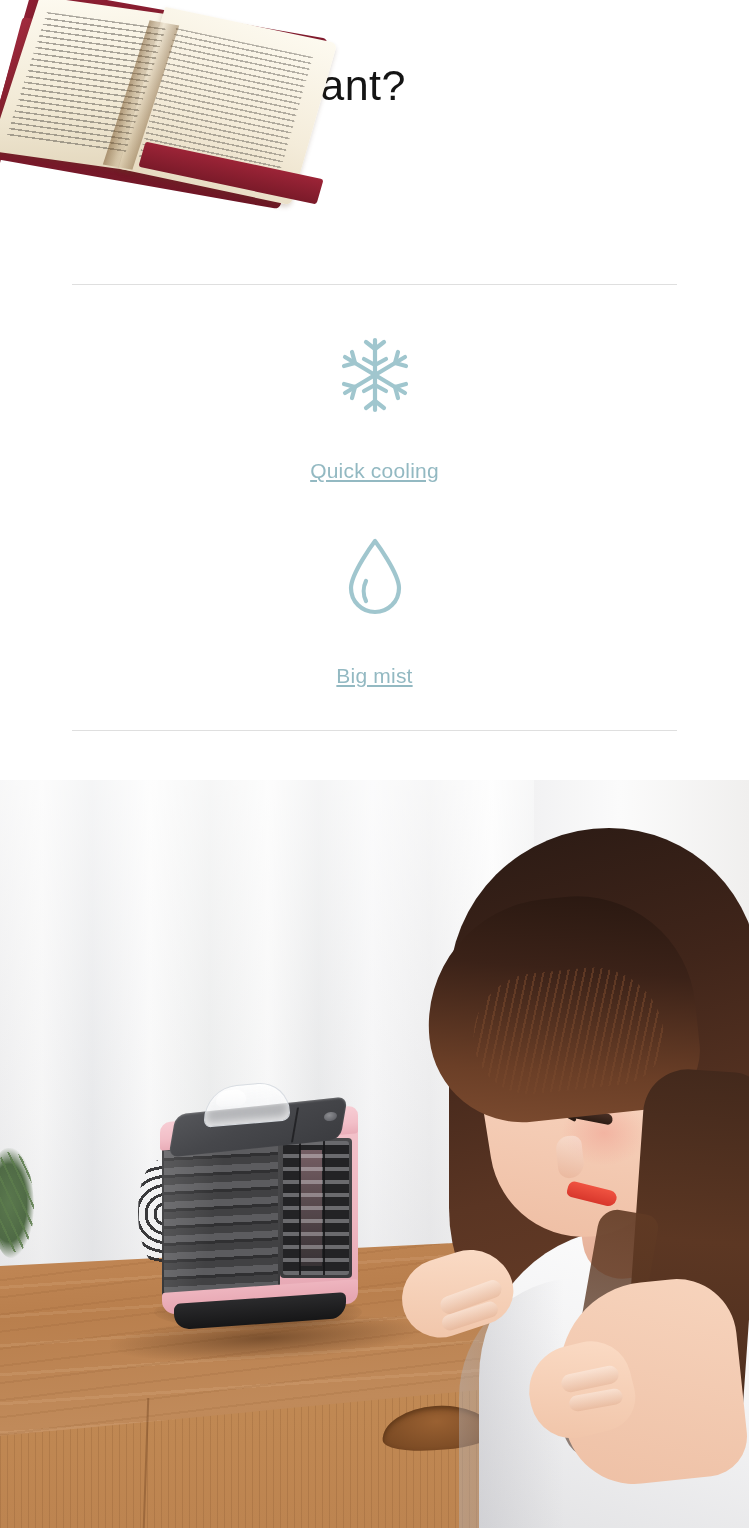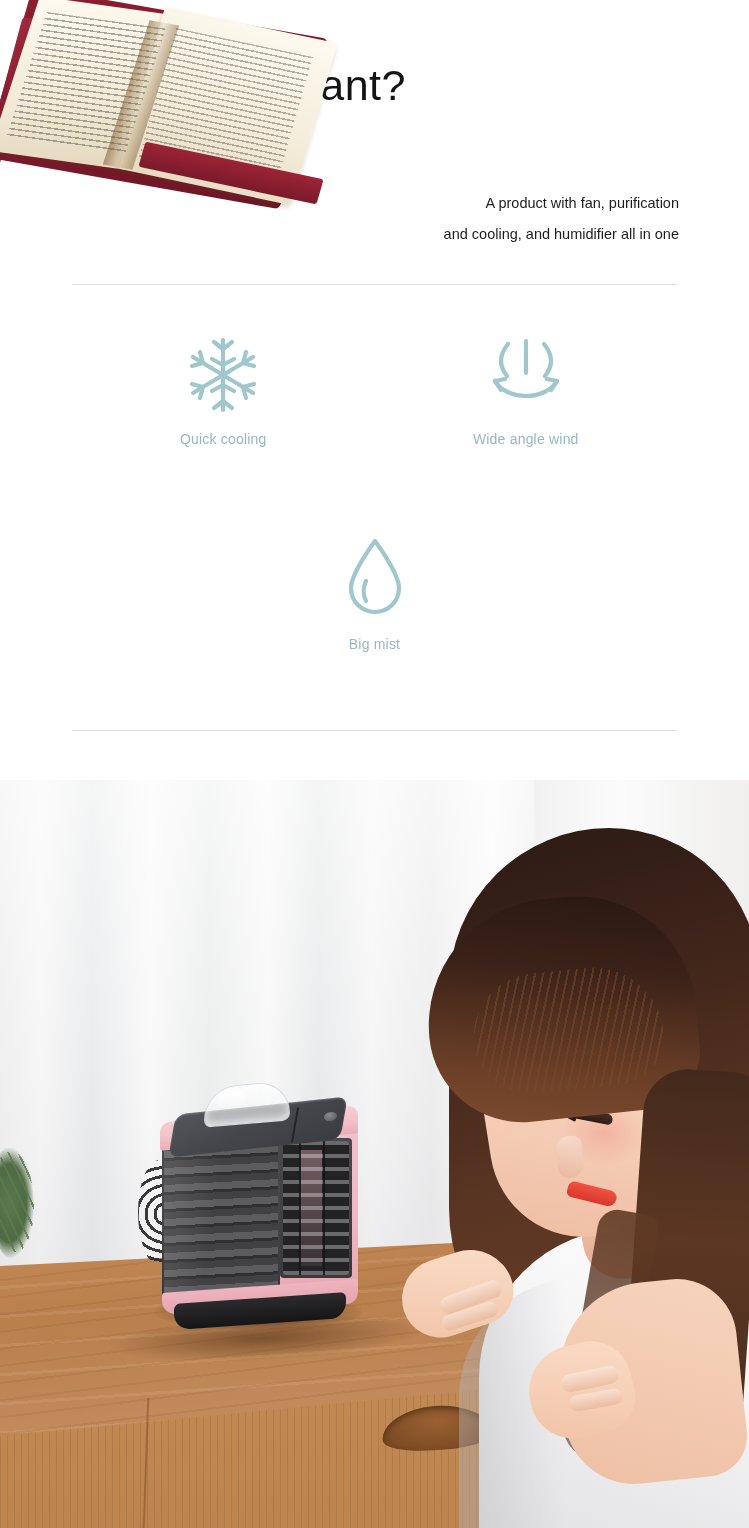--- a/index.html
+++ b/index.html
@@ -89,25 +89,26 @@
     align-items: center;
   }
   .feat-icon {
     height: 100px;
     display: flex;
     align-items: center;
     justify-content: center;
   }
   .feat-icon svg { display: block; overflow: visible; }
   .feat-label {
-    margin-top: 6px;
-    font-size: 14px;
+    margin-top: 34px;
+    font-size: 21px;
     color: #93b9c2;
     letter-spacing: 0.2px;
     white-space: nowrap;
+    text-decoration: underline;
   }
   .r2 .feat-icon { height: 105px; }
 
   
   .photo {
     position: absolute;
     left: 0;
     top: 780px;
     width: 749px;
     height: 748px;
@@ -511,24 +512,20 @@
 </head>
 <body>
 
 <div class="page">
 
   <div class="header">
 
     <div class="title">Which you want?</div>
     <div class="subtitle">COOL AND COOL ARTIFACT</div>
 
-    <div class="lede">
-      <span>A product with fan, purification</span>
-      <span>and cooling, and humidifier all in one</span>
-    </div>
 
     <div class="divider top"></div>
 
     <div class="features">
 
       <div class="feat-row r1">
 
         <div class="feat">
           <div class="feat-icon">
             <svg width="72" height="80" viewBox="0 0 72 80" fill="none" stroke="#a0c6ce" stroke-width="4.2" stroke-linecap="round">
@@ -541,33 +538,20 @@
               <path d="M36 50 L25 56 M36 50 L47 56"></path>
               <path d="M16 28 L13 17 M16 28 L5 31"></path>
               <path d="M56 52 L59 63 M56 52 L67 49"></path>
               <path d="M56 28 L59 17 M56 28 L67 31"></path>
               <path d="M16 52 L13 63 M16 52 L5 49"></path>
             </svg>
           </div>
           <div class="feat-label">Quick cooling</div>
         </div>
 
-        <div class="feat">
-          <div class="feat-icon">
-            <svg width="86" height="80" viewBox="0 0 86 80" fill="none" stroke="#a0c6ce" stroke-width="4.2" stroke-linecap="round">
-              <path d="M43 6 L43 38"></path>
-              <path d="M25 9 C16 20 16 31 24 41"></path>
-              <path d="M61 9 C70 20 70 31 62 41"></path>
-              <path d="M12 46 C24 66 62 66 74 46"></path>
-              <path d="M12 46 L22 44 M12 46 L18 55"></path>
-              <path d="M74 46 L64 44 M74 46 L68 55"></path>
-            </svg>
-          </div>
-          <div class="feat-label">Wide angle wind</div>
-        </div>
 
 
       </div>
 
       <div class="feat-row r2">
 
         <div class="feat">
           <div class="feat-icon">
             <svg width="66" height="86" viewBox="0 0 66 86" fill="none" stroke="#a0c6ce" stroke-width="4.2" stroke-linecap="round" stroke-linejoin="round">
               <path d="M33 6 C33 6 9 38 9 53 C9 66.5 19.7 77 33 77 C46.3 77 57 66.5 57 53 C57 38 33 6 33 6 Z"></path>

